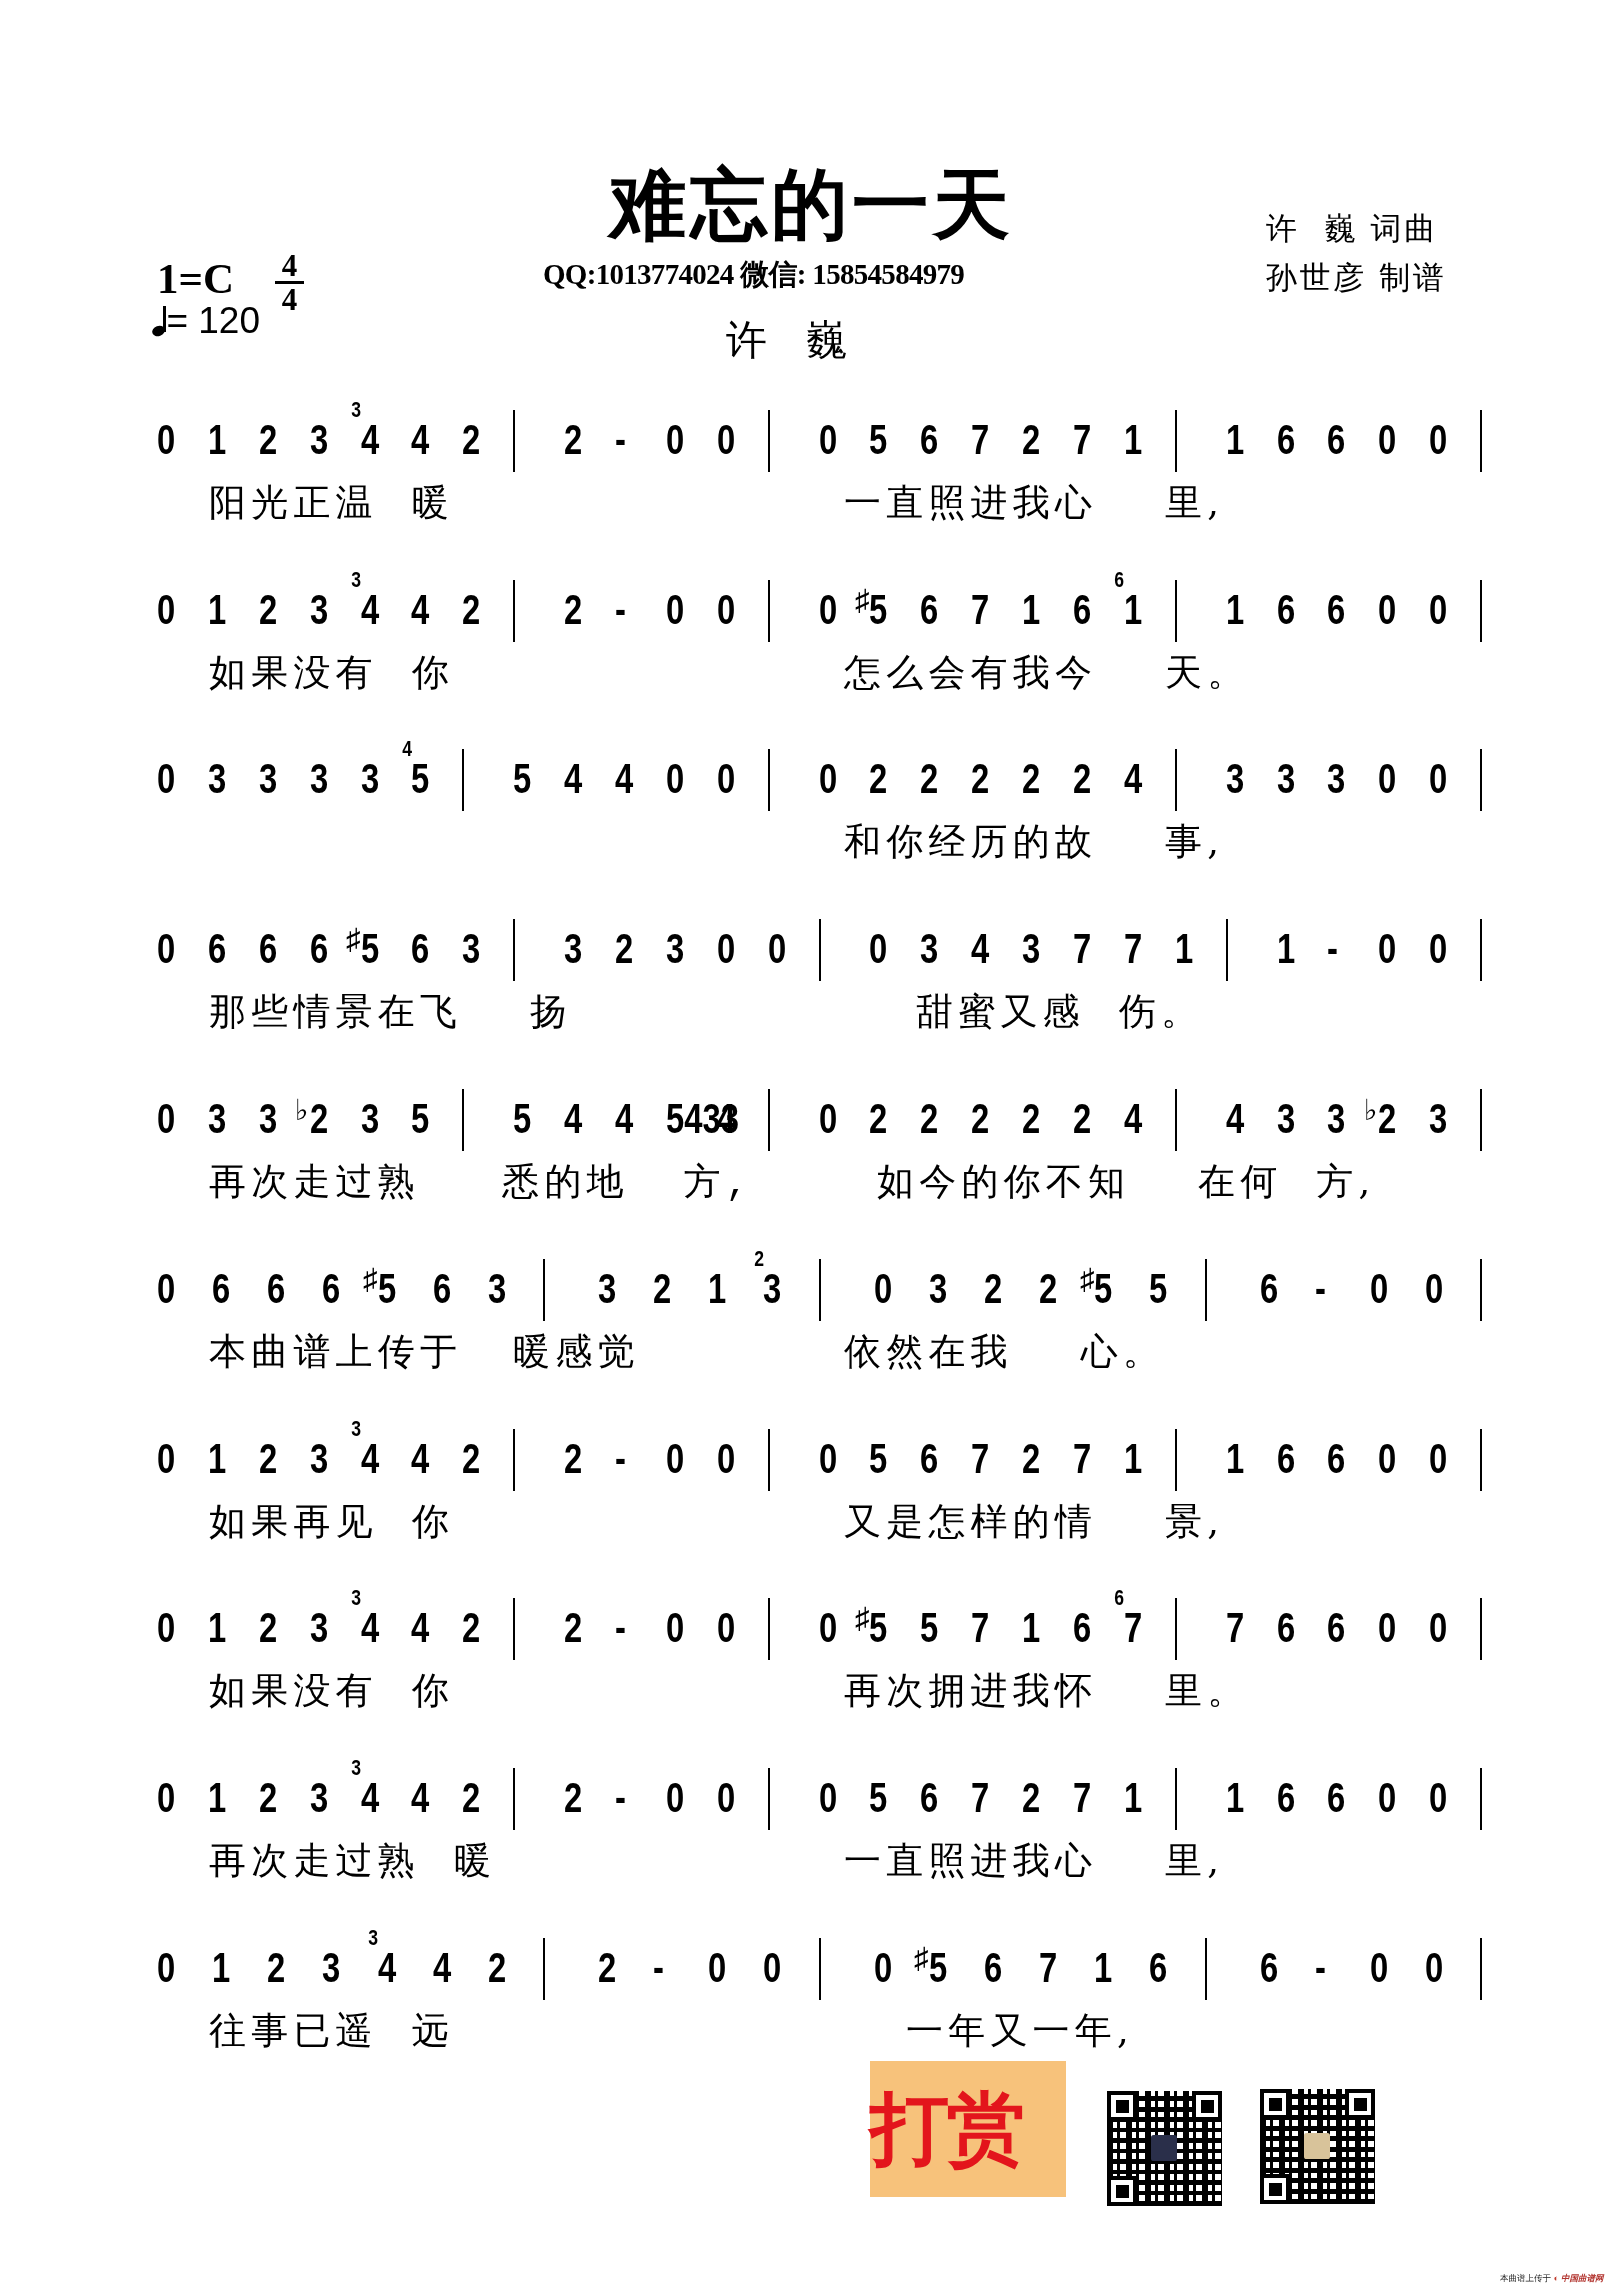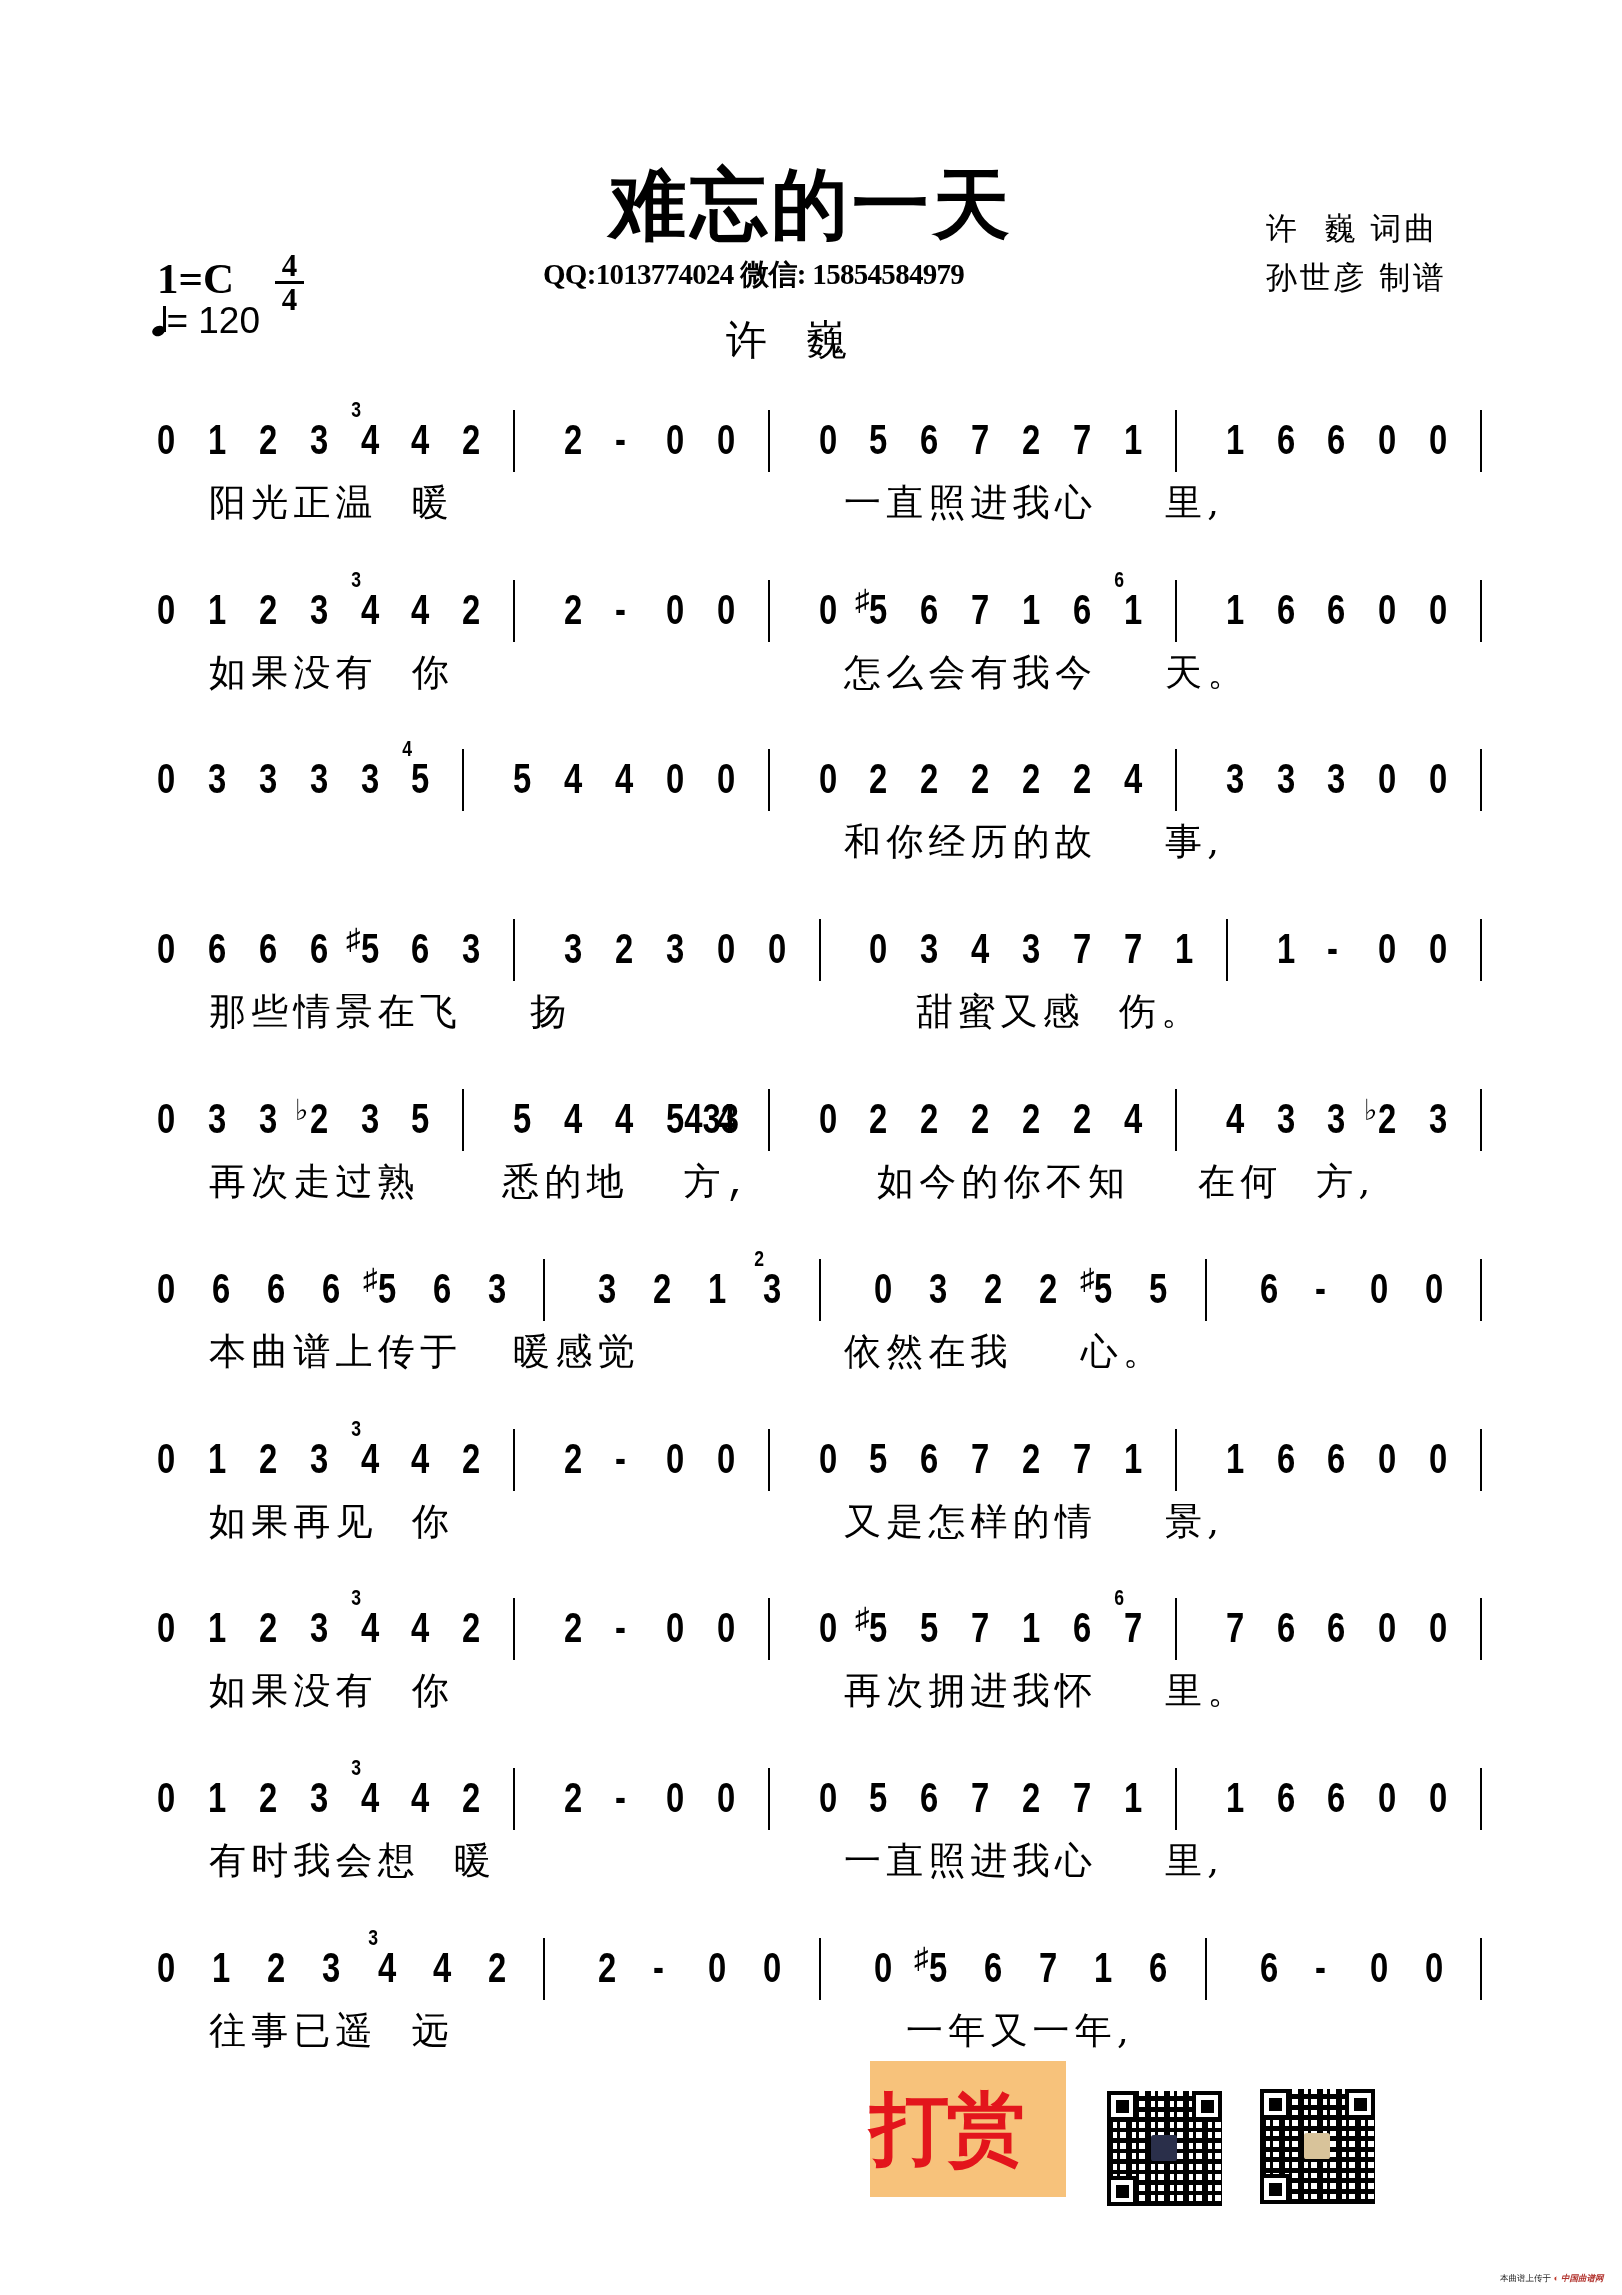--- a/index.html
+++ b/index.html
@@ -334,21 +334,21 @@
       <span class="n" style="left: 1022px; top: 0px;">2</span>
       <span class="n" style="left: 1073px; top: 0px;">7</span>
       <span class="n" style="left: 1124px; top: 0px;">1</span>
       <div class="bl" style="left: 1175px; top: -9.2px;"></div>
       <span class="n" style="left: 1226px; top: 0px;">1</span>
       <span class="n" style="left: 1277px; top: 0px;">6</span>
       <span class="n" style="left: 1327px; top: 0px;">6</span>
       <span class="n" style="left: 1378px; top: 0px;">0</span>
       <span class="n" style="left: 1429px; top: 0px;">0</span>
       <div class="bl" style="left: 1480px; top: -9.2px;"></div>
-      <div class="lyric" style="left: 209px; top: 59px;">有时我会想  暖</div>
+      <div class="lyric" style="left: 209px; top: 59px;">再次走过熟  暖</div>
       <div class="lyric" style="left: 844px; top: 59px;">一直照进我心    里,</div>
     </div>
     <div class="line" style="top: 1947px;">
       <span class="n" style="left: 157px; top: 0px;">0</span>
       <span class="n" style="left: 212px; top: 0px;">1</span>
       <span class="n" style="left: 267px; top: 0px;">2</span>
       <span class="n" style="left: 322px; top: 0px;">3</span>
       <span class="n" style="left: 378px; top: 0px;">4</span>
       <span class="grace" style="left: 367px; top: -19.6px;">3</span>
       <span class="n" style="left: 433px; top: 0px;">4</span>

